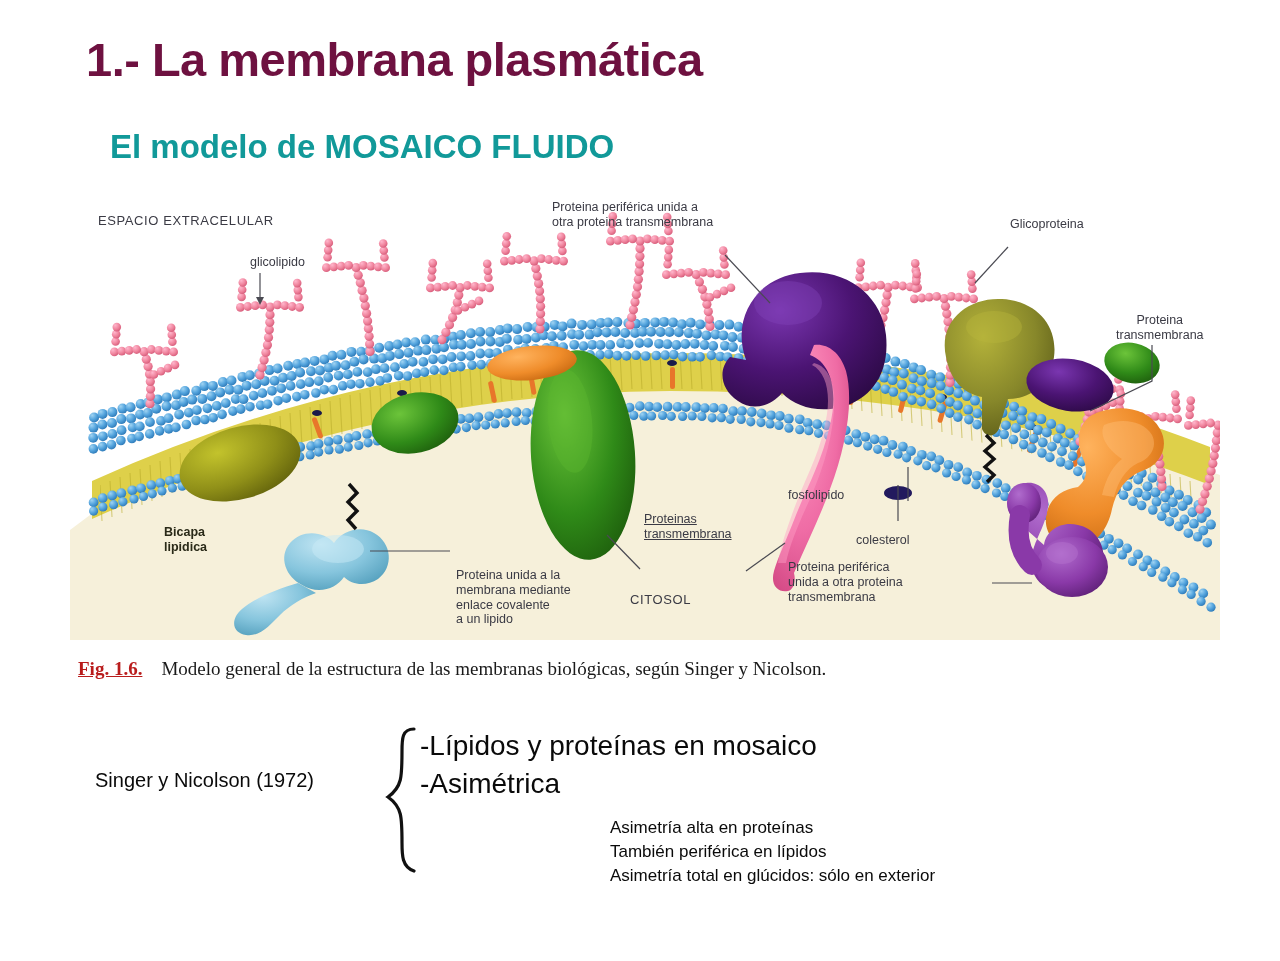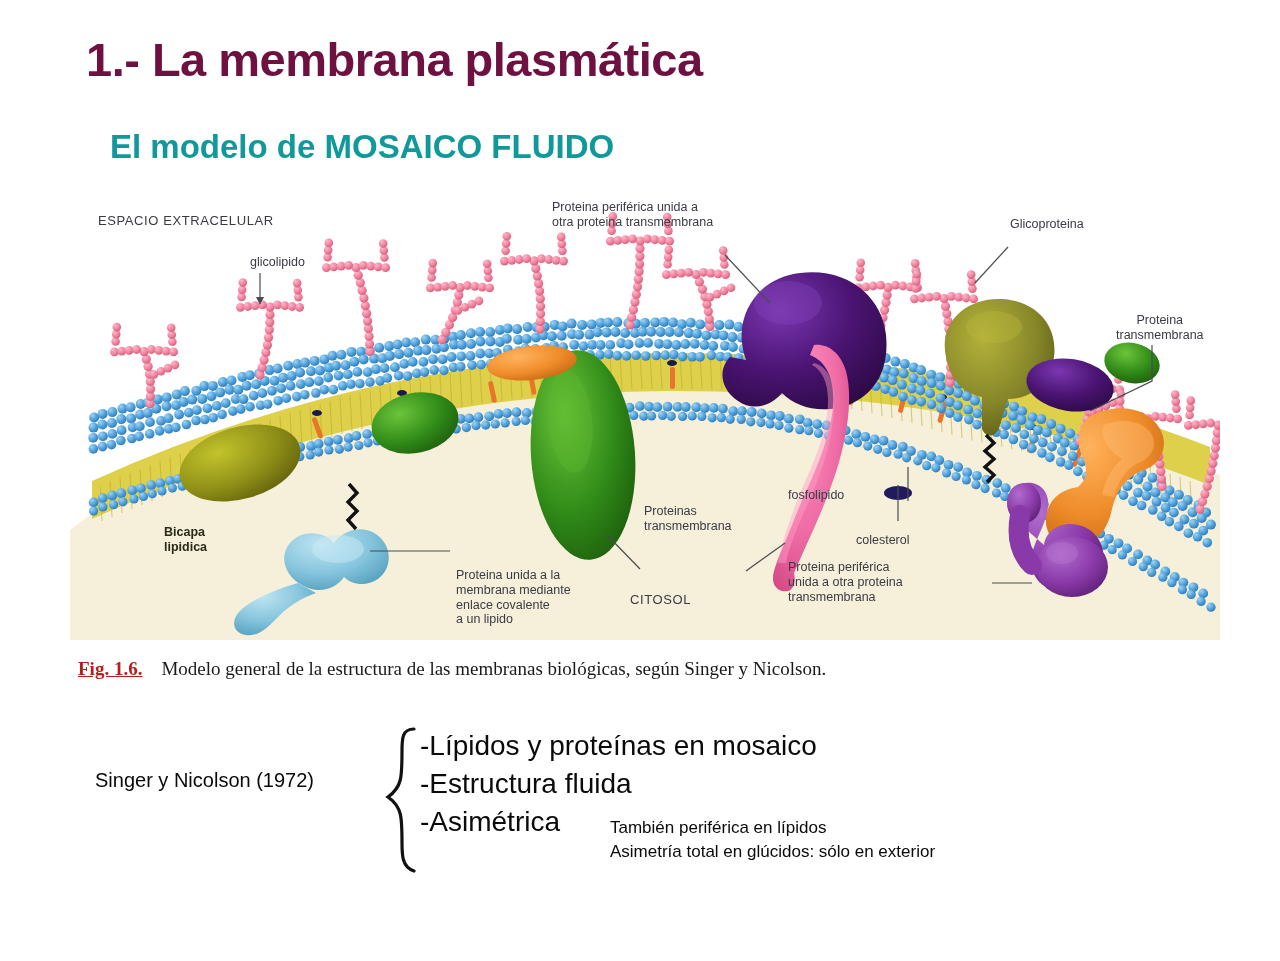--- a/index.html
+++ b/index.html
@@ -1418,21 +1418,21 @@
 transmembrana</div>
 
   <div class="fig-label" style="left:94px; top:340px; color:#2a2a18; font-weight:bold;">Bicapa
 lipidica</div>
 
   <div class="fig-label" style="left:386px; top:352px;margin-top:31px;">Proteina unida a la
 membrana mediante
 enlace covalente
 a un lipido</div>
 
-  <div class="fig-label" style="left:574px; top:319px;">Proteinas
+  <div class="fig-label" style="left:574px; top:327px;text-decoration:underline;">Proteinas
 transmembrana</div>
 
   <div class="fig-label caps" style="left:560px; top:407px;">CITOSOL</div>
 
   <div class="fig-label" style="left:718px; top:303px;">fosfolipido</div>
 
   <div class="fig-label" style="left:786px; top:348px;">colesterol</div>
 
   <div class="fig-label" style="left:718px; top:375px;">Proteina periférica
 unida a otra proteina
@@ -1447,21 +1447,21 @@
 
   <div id="author-ref">Singer y Nicolson (1972)</div>
 
   <svg id="brace-svg" width="46" height="150" viewBox="0 0 46 150">
     <path d="M 34 4 C 22 4 22 14 22 26 C 22 52 22 62 8 72 C 22 82 22 92 22 118
              C 22 130 22 142 34 146" stroke="#111111" stroke-width="3.2" fill="none" stroke-linecap="round"></path>
   </svg>
 
   <div id="bullet-list">
     <div class="bullet">-Lípidos y proteínas en mosaico</div>
-    <div class="bullet">-Estructura fluida</div>
     <div class="bullet">-Asimétrica</div>
   </div>
 
   <div id="notes">
+    <div class="note">Asimetría alta en proteínas</div>
     <div class="note">También periférica en lípidos</div>
     <div class="note">Asimetría total en glúcidos: sólo en exterior</div>
   </div>
 </div>
 
 </body></html>

